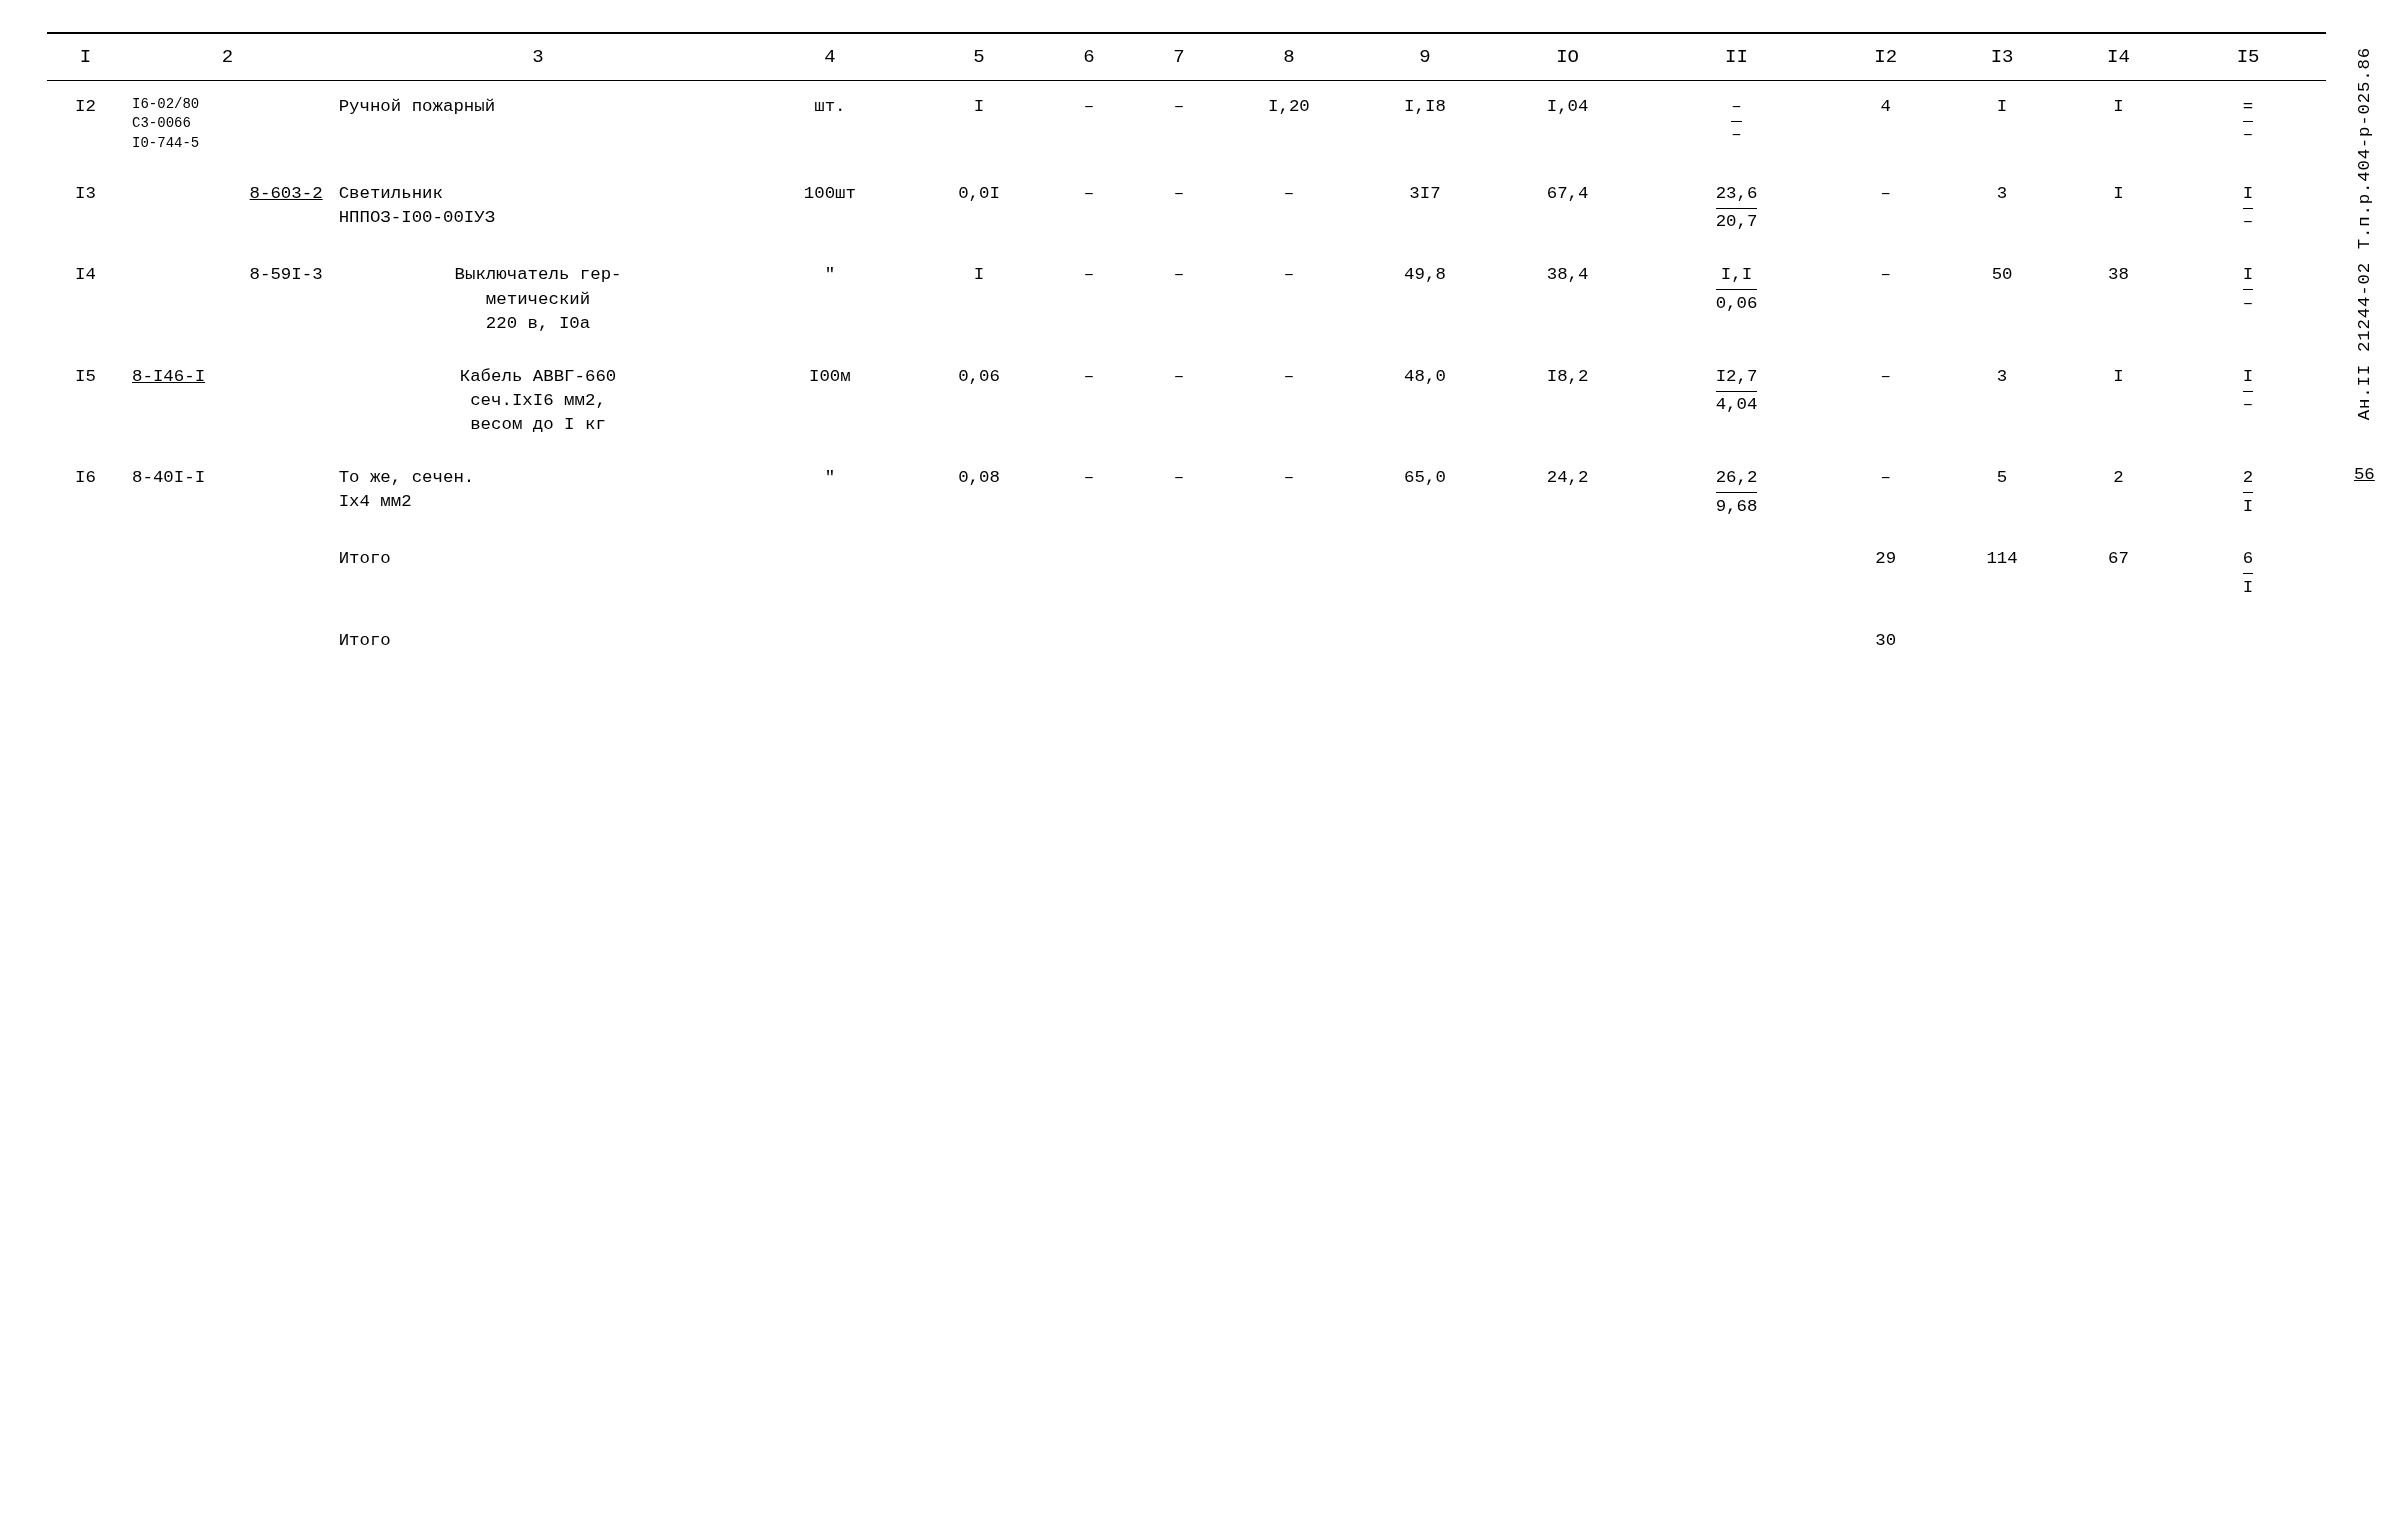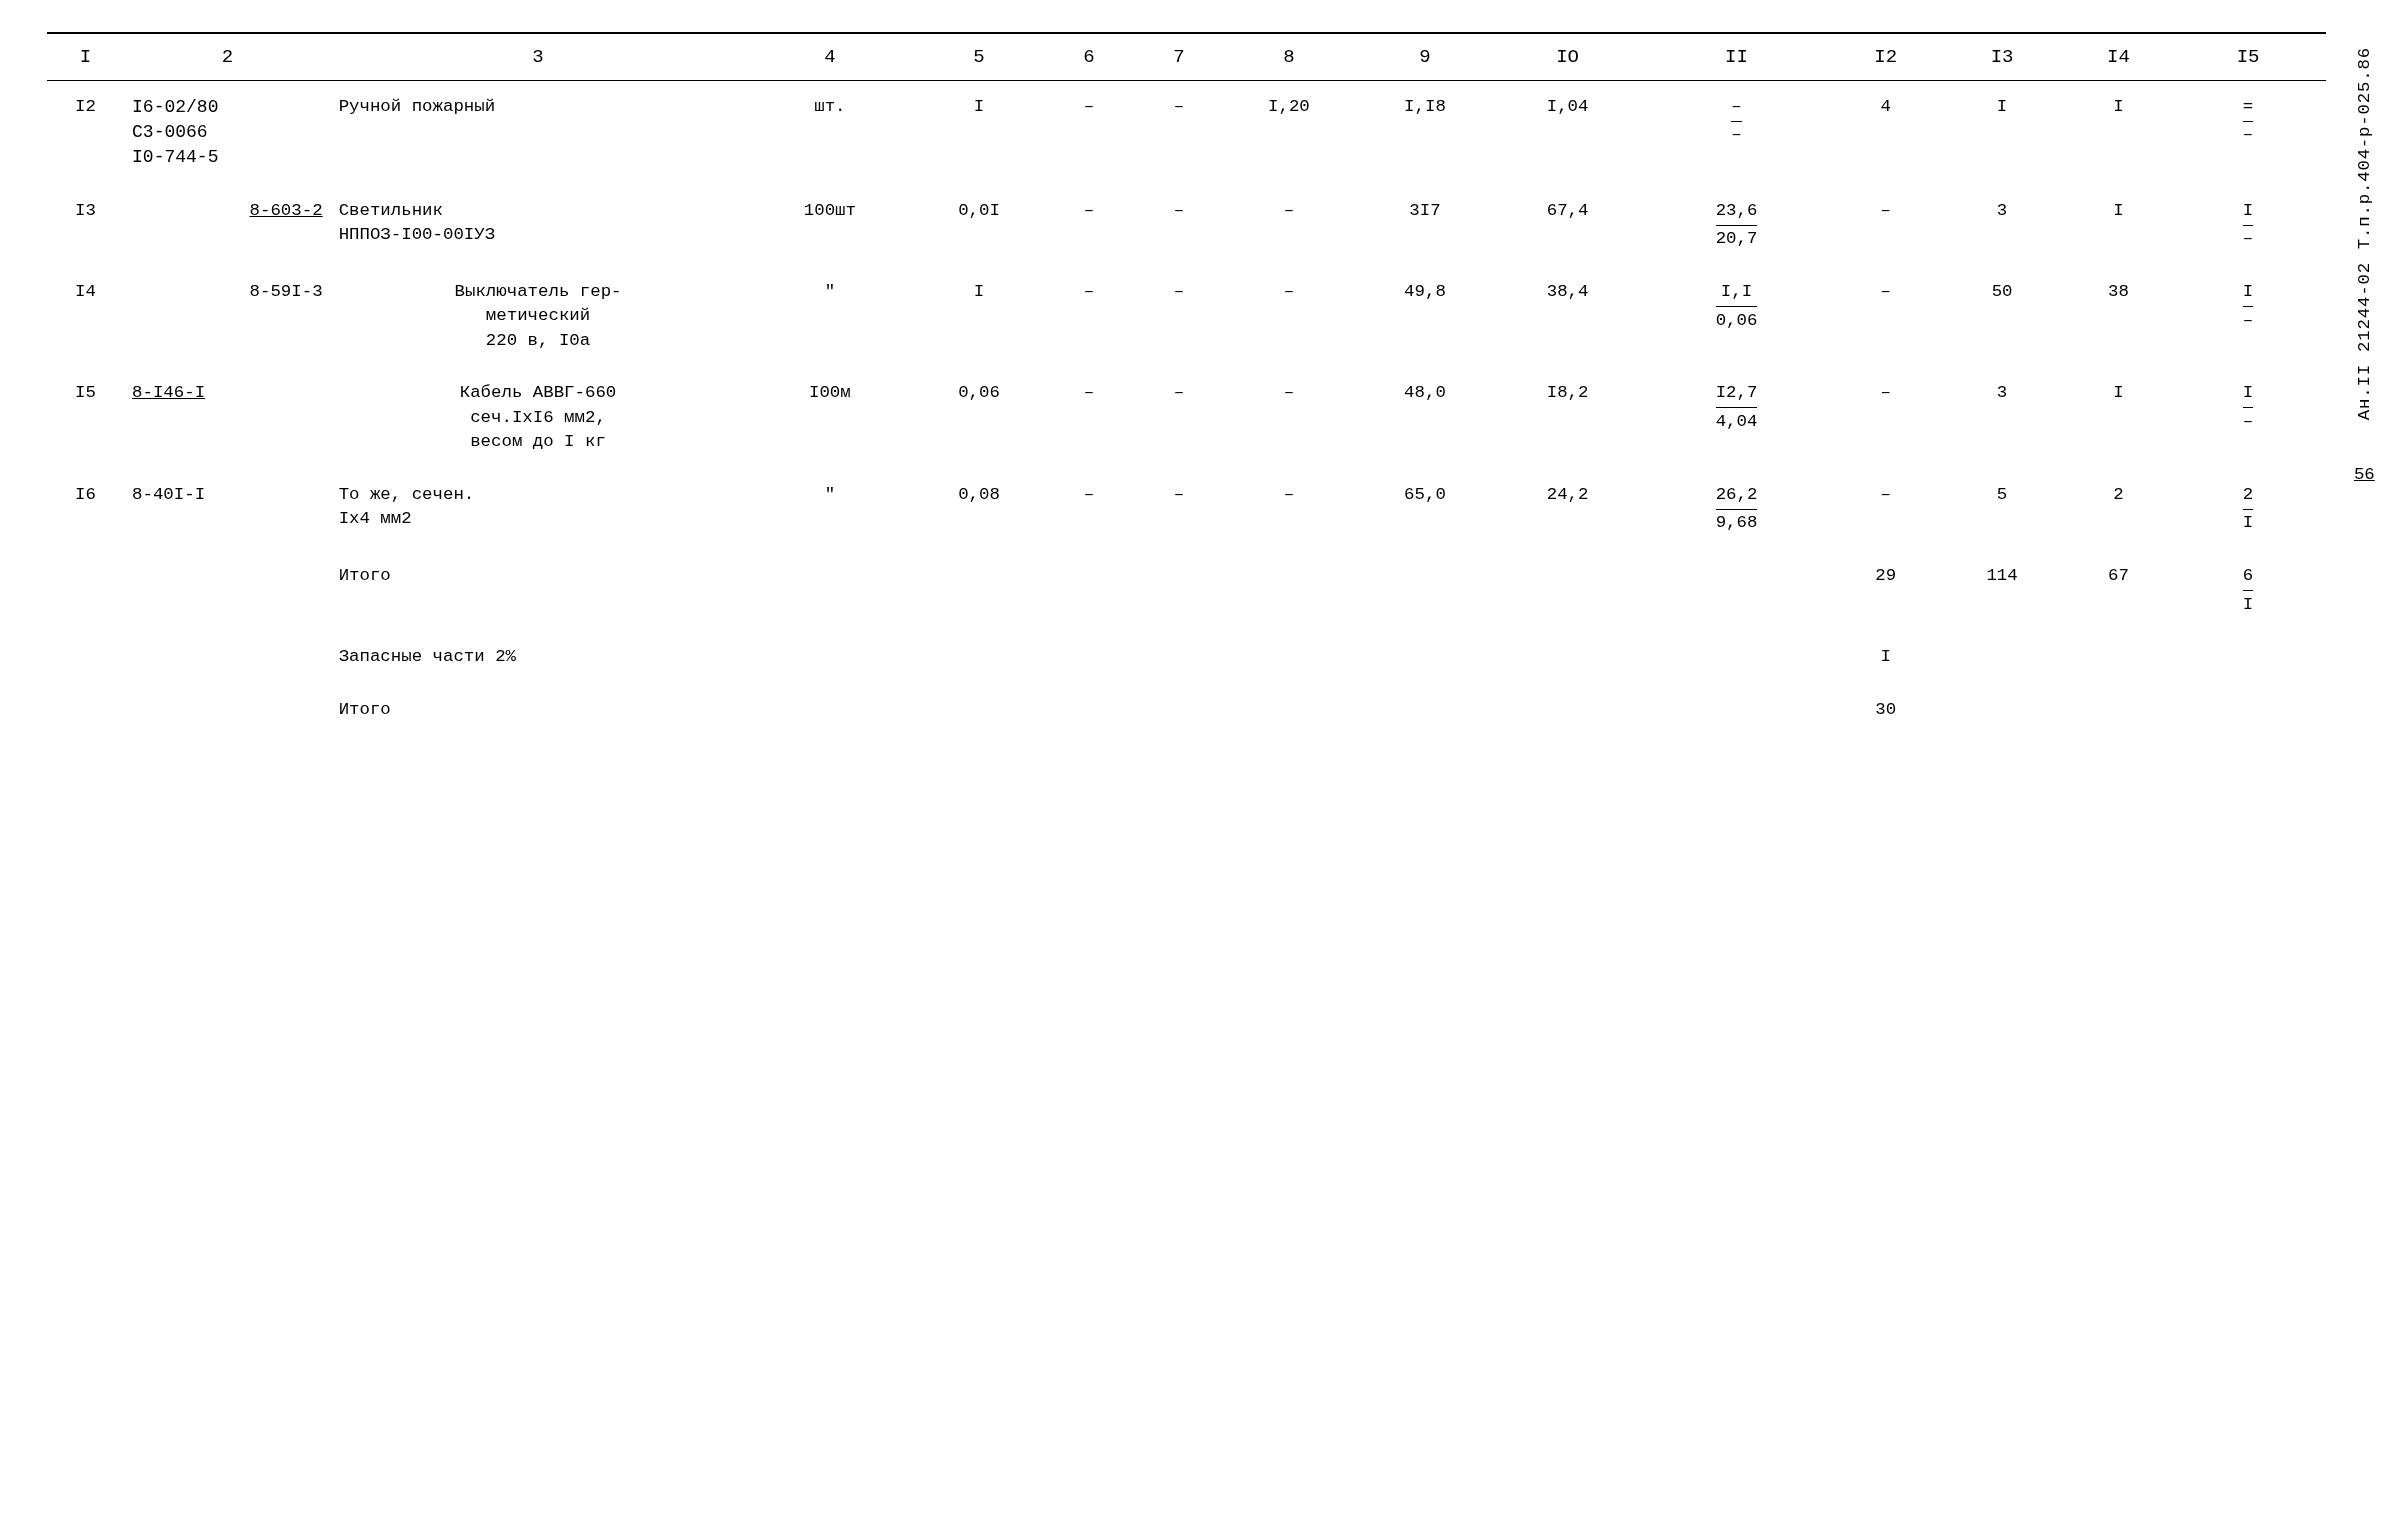--- a/index.html
+++ b/index.html
@@ -152,21 +152,21 @@
         <th>I2</th>
         <th>I3</th>
         <th>I4</th>
         <th>I5</th>
       </tr>
     </thead>
     <tbody>
 
       <tr>
         <td>I2</td>
-        <td style="text-align:left; white-space:pre-line; font-size:18px;">I6-02/80
+        <td style="text-align:left; white-space:pre-line; font-size:14px;">I6-02/80
 C3-0066
 I0-744-5</td>
         <td style="text-align:left;margin-left:38px;">Ручной пожарный</td>
         <td>шт.</td>
         <td>I</td>
         <td>–</td>
         <td>–</td>
         <td>I,20</td>
         <td>I,I8</td>
         <td>I,04</td>
@@ -321,30 +321,20 @@
         <td>114</td>
         <td>67</td>
         <td>
           <span class="underline-fraction">
             <span class="numerator">6</span>
             <span class="denominator">I</span>
           </span>
         </td>
       </tr>
 
-      <tr>
-        <td></td>
-        <td></td>
-        <td style="text-align:left;">Запасные части 2%</td>
-        <td colspan="8"></td>
-        <td>I</td>
-        <td></td>
-        <td></td>
-        <td></td>
-      </tr>
 
       <tr>
         <td></td>
         <td></td>
         <td style="text-align:left;">Итого</td>
         <td colspan="8"></td>
         <td>30</td>
         <td></td>
         <td></td>
         <td></td>

